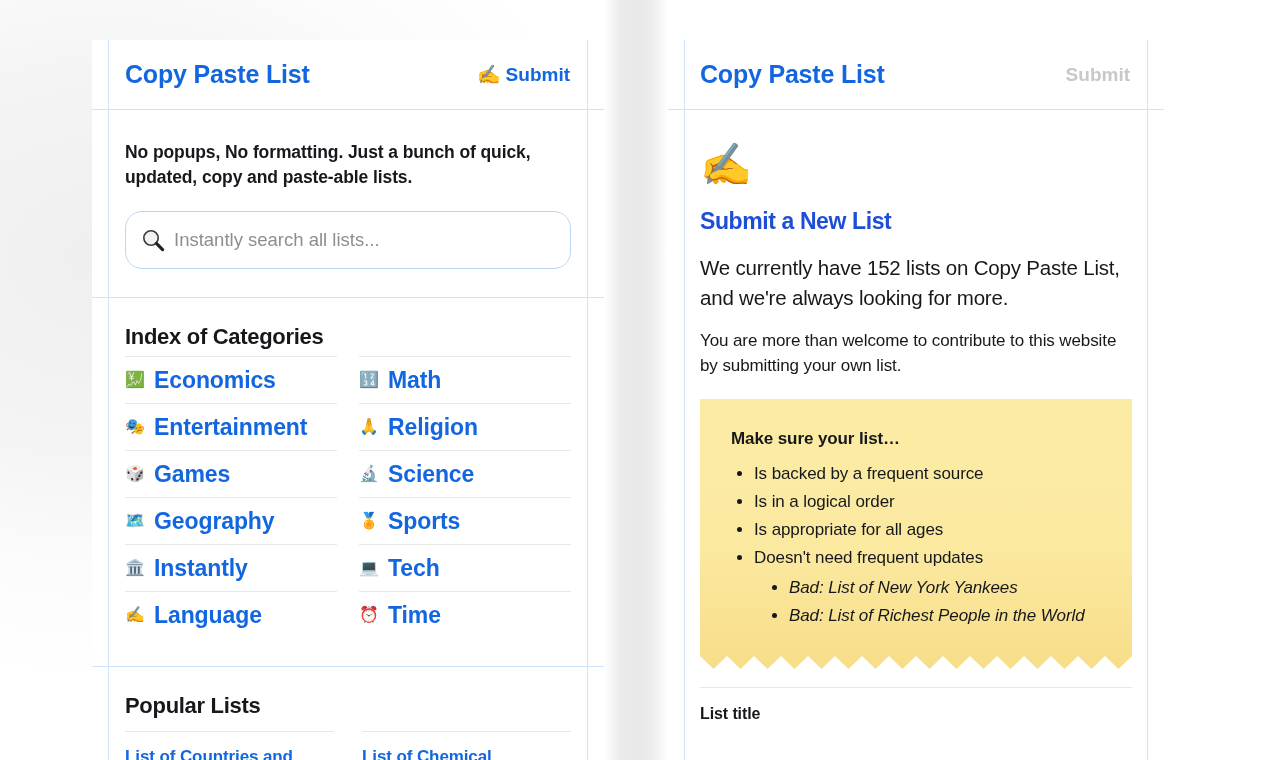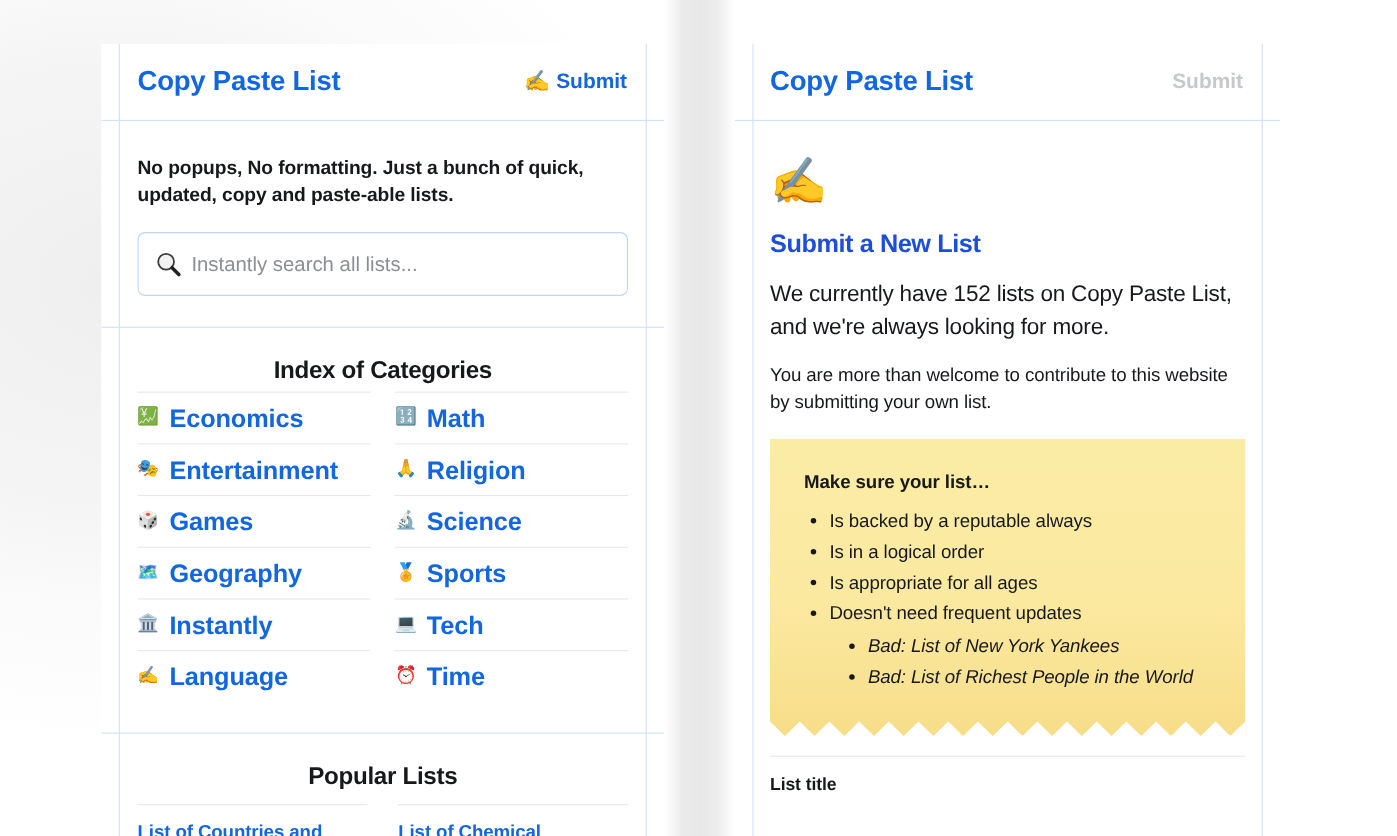--- a/index.html
+++ b/index.html
@@ -103,21 +103,21 @@
     font-weight: bold;
     color: #16181c;
     line-height: 1.42;
     letter-spacing: -0.1px;
   }
 
   .search-box {
     margin-top: 21px;
     height: 58px;
     border: 1px solid #bcd7f5;
-    border-radius: 7px;
+    border-radius: 17px;
     display: flex;
     align-items: center;
     padding: 0 14px;
     box-sizing: border-box;
     background: #fff;
   }
   .search-icon { width: 34px; flex: 0 0 34px; display: flex; align-items: center; justify-content: flex-start; }
   .search-input {
     border: 0;
     outline: 0;
@@ -132,21 +132,20 @@
 
   #categories-section { top: 258px; height: 368px; padding: 26px 33px 0 33px; }
   #popular-section    { top: 627px; height: 93px;  padding: 26px 33px 0 33px; }
 
   .section-title {
     margin: 0 0 6px 0;
     font-size: 22px;
     font-weight: bold;
     color: #16181c;
     letter-spacing: -0.3px;
-    text-align: center;
   }
 
   .cat-grid {
     display: grid;
     grid-template-columns: 1fr 1fr;
     column-gap: 22px;
     margin-top: 5px;
   }
   .cat-item {
     display: flex;
@@ -378,21 +377,21 @@
   <div id="submit-section">
     <span class="big-emoji">✍️</span>
     <h1 class="submit-heading">Submit a New List</h1>
     <p class="lead">We currently have 152 lists on Copy Paste List, and we're always looking for more.</p>
     <p class="body-p">You are more than welcome to contribute to this website by submitting your own list.</p>
 
     <div class="note-wrap">
       <div class="note">
         <p class="note-title">Make sure your list…</p>
         <ul id="note-list">
-            <li>Is backed by a reputable always</li>
+            <li>Is backed by a frequent source</li>
             <li>Is in a logical order</li>
             <li>Is appropriate for all ages</li>
             <li>Doesn't need frequent updates<ul>
                 <li>Bad: List of New York Yankees</li>
                 <li>Bad: List of Richest People in the World</li>
               </ul></li>
           </ul>
       </div>
       <svg class="note-tear" viewBox="0 0 432 22" preserveAspectRatio="none">
         <polygon fill="#ffffff" points="0,22 0,9 13.5,22 27,9 40.5,22 54,9 67.5,22 81,9 94.5,22 108,9 121.5,22 135,9 148.5,22 162,9 175.5,22 189,9 202.5,22 216,9 229.5,22 243,9 256.5,22 270,9 283.5,22 297,9 310.5,22 324,9 337.5,22 351,9 364.5,22 378,9 391.5,22 405,9 418.5,22 432,9 432,22"></polygon>

